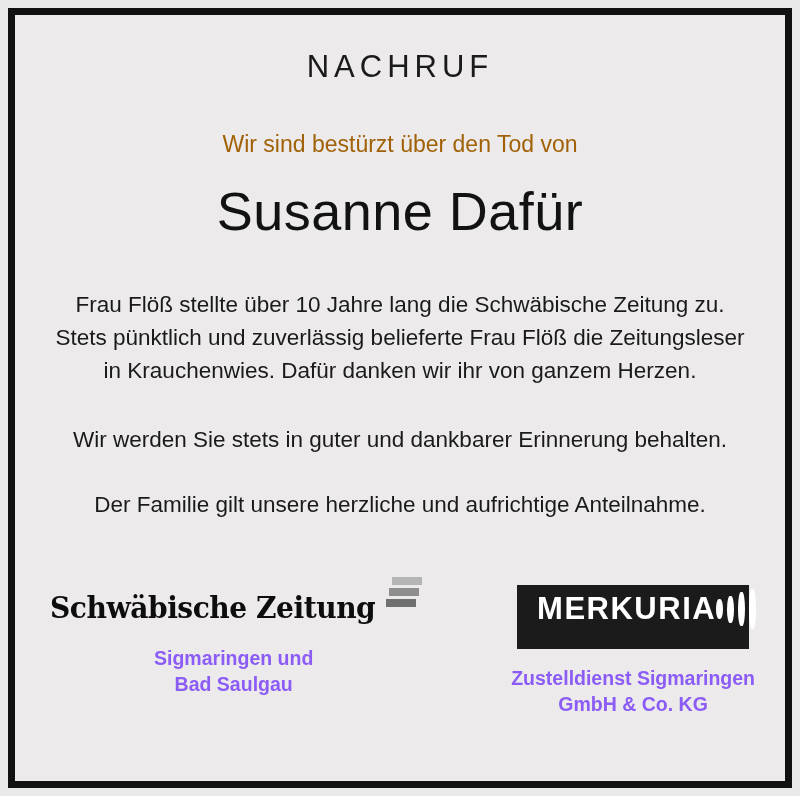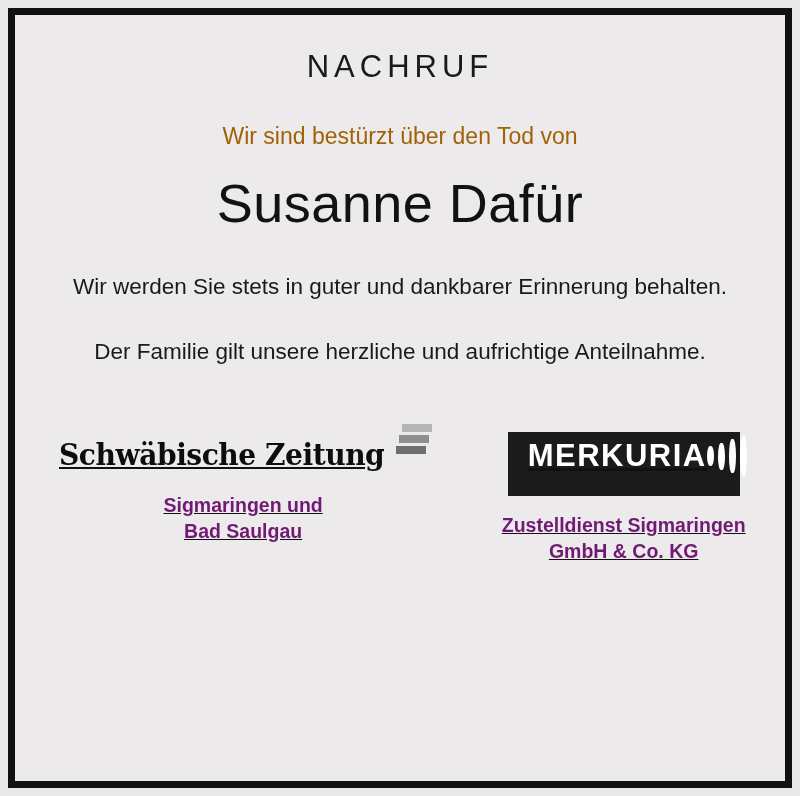--- a/index.html
+++ b/index.html
@@ -42,21 +42,21 @@
     display: flex;
     flex-direction: column;
     align-items: center;
   }
   .nachruf {
     font-size: 31px;
     letter-spacing: 5px;
     font-weight: 400;
     color: #1a1a1a;
     margin-top: 12px;
-    margin-bottom: 8px;
+    margin-bottom: 16px;
     text-align: center;
   }
   .subtitle {
     font-size: 23px;
     color: #a16207;
     margin-top: 30px;
     text-align: right;
     font-weight: 400;
   }
   .name {
@@ -76,24 +76,23 @@
     font-weight: 400;
   }
   .para.p1 { margin-top: 46px; }
   .para.p2 { margin-top: 36px; text-align: center; }
   .para.p3 { margin-top: 32px; }
 
   .logos {
     margin-top: 44px;
     width: 100%;
     display: flex;
-    justify-content: center;
+    justify-content: space-between;
     align-items: flex-start;
     gap: 70px;
-    text-decoration: underline;
   }
   .logo-col {
     display: flex;
     flex-direction: column;
     align-items: center;
   }
   
   .sz-wrap {
     display: flex;
     align-items: flex-end;
@@ -128,21 +127,21 @@
   }
   .sz-mark i:nth-child(1) { width: 30px; margin-left: 6px; background:#b5b5b5; }
   .sz-mark i:nth-child(2) { width: 30px; margin-left: 3px; background:#8e8e8e; }
   .sz-mark i:nth-child(3) { width: 30px; margin-left: 0px; background:#6f6f6f; }
 
   .caption {
     font-size: 19.5px;
     font-weight: 700;
     line-height: 26px;
     text-align: center;
-    color: #701a75;
+    color: #8b5cf6;
     margin-top: 16px;
   }
 
   
   .merkuria-box {
     background: #1b1b1b;
     width: 232px;
     height: 64px;
     display: flex;
     align-items: center;
@@ -181,20 +180,21 @@
 <div class="page">
   <div class="outer-border">
     <div class="inner">
 
       <div class="nachruf">NACHRUF</div>
 
       <div class="subtitle">Wir sind bestürzt über den Tod von</div>
 
       <div class="name">Susanne Dafür</div>
 
+      <div class="para p1">Frau Flöß stellte über 10 Jahre lang die Schwäbische Zeitung zu. Stets pünktlich und zuverlässig belieferte Frau Flöß die Zeitungsleser in Krauchenwies. Dafür danken wir ihr von ganzem Herzen.</div>
 
       <div class="para p2">Wir werden Sie stets in guter und dankbarer Erinnerung behalten.</div>
 
       <div class="para p3">Der Familie gilt unsere herzliche und aufrichtige Anteilnahme.</div>
 
       <div class="logos">
 
         <div class="logo-col">
           <div class="sz-wrap">
             <div class="sz-word">Schwäbische Zeitung</div>

